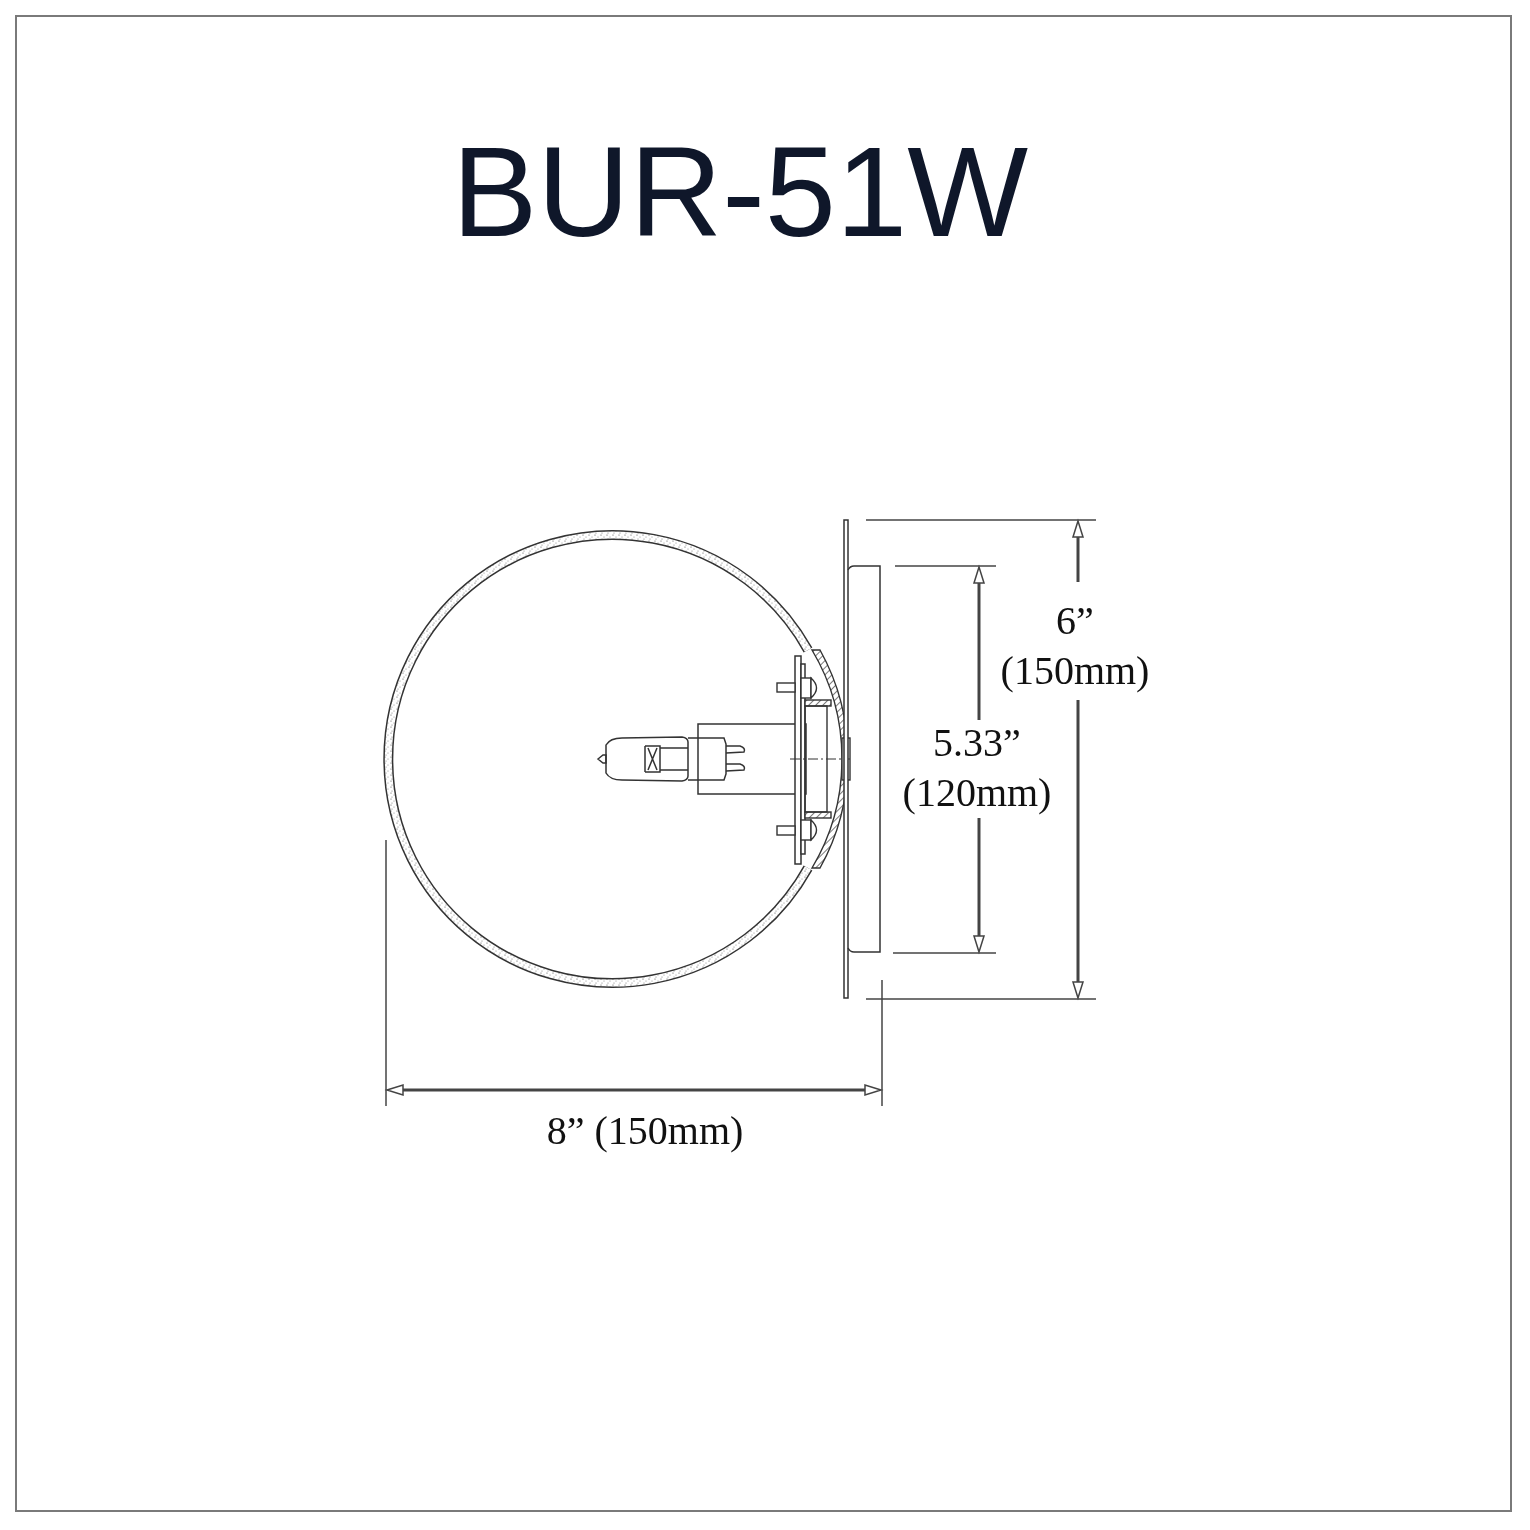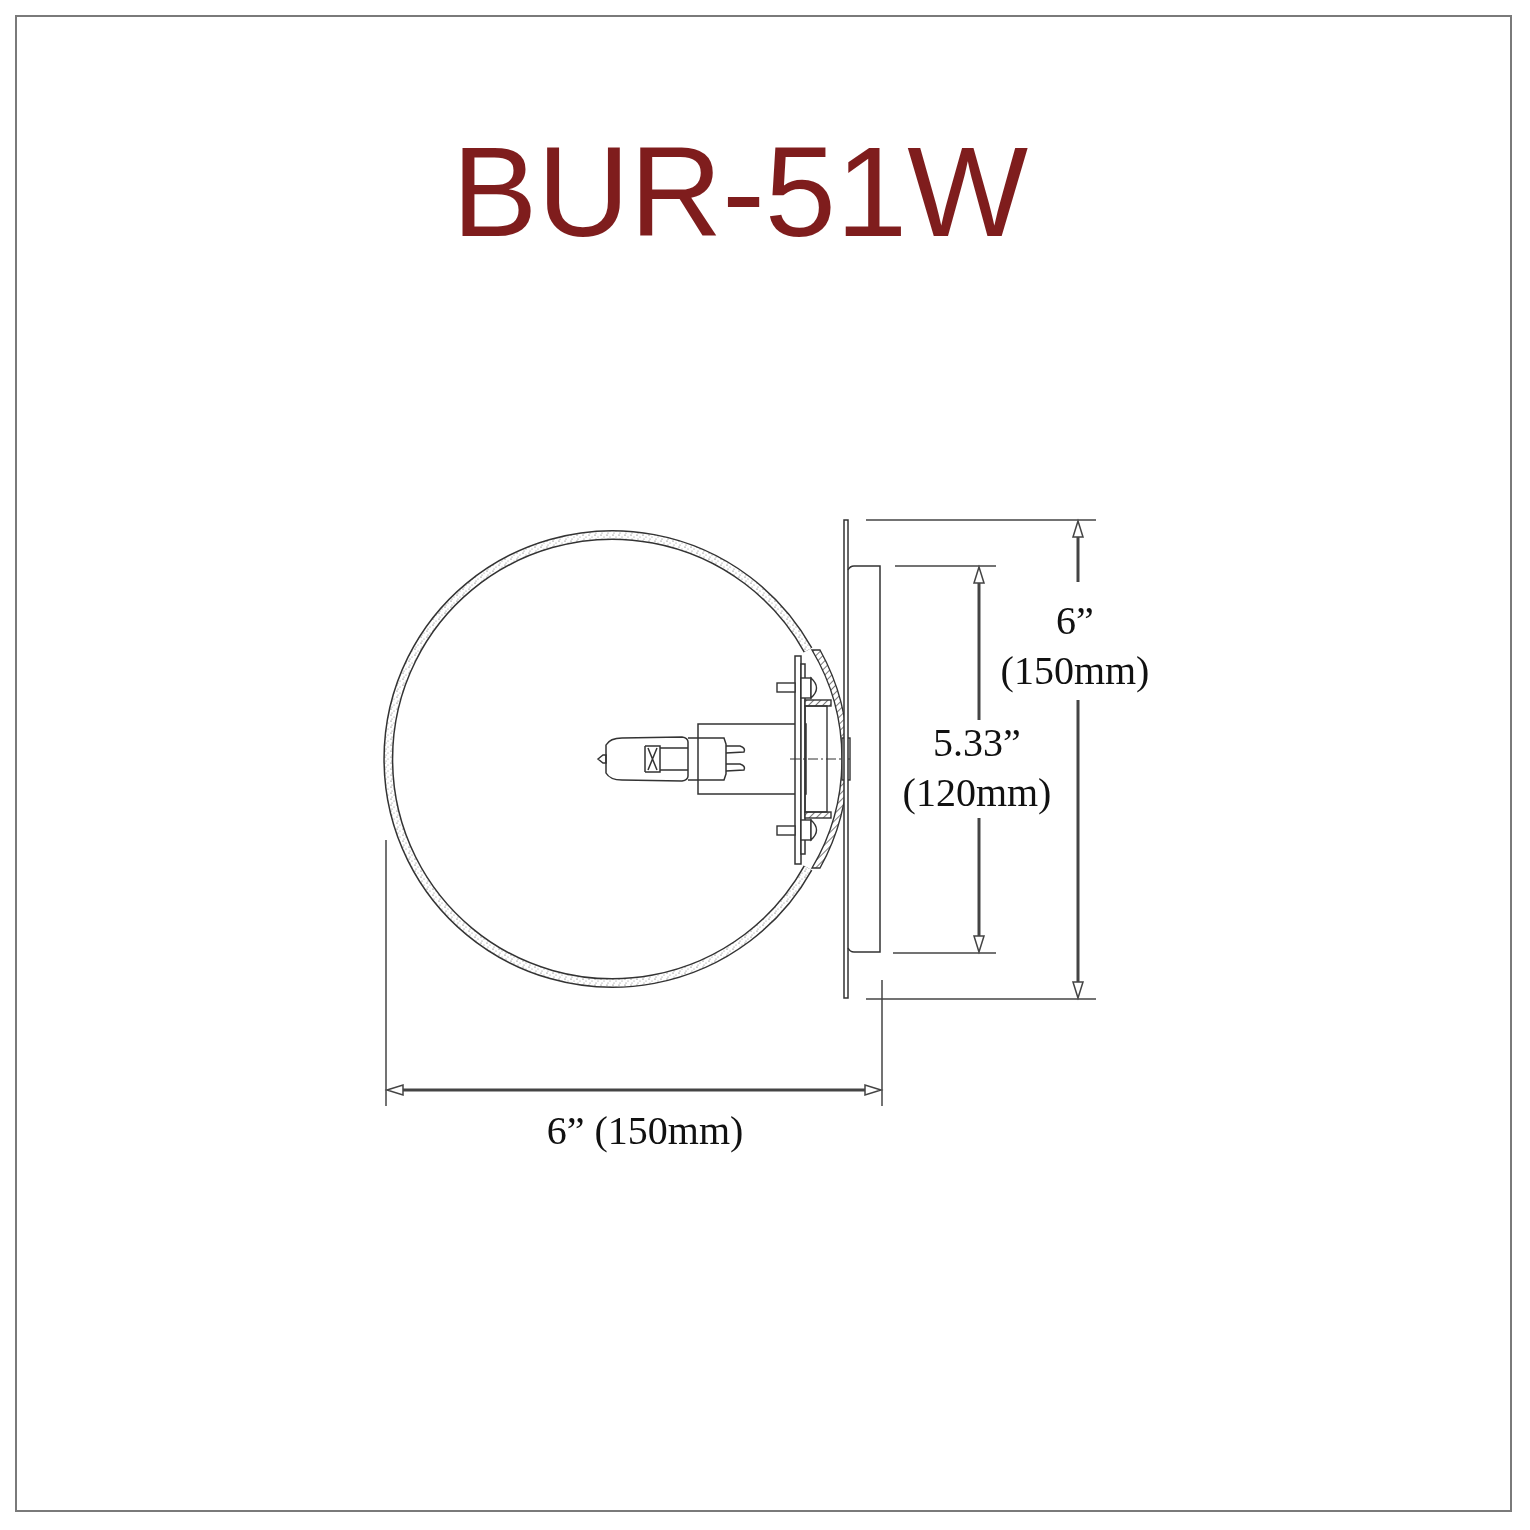--- a/index.html
+++ b/index.html
@@ -4,21 +4,21 @@
 <style>
   html, body { margin: 0; padding: 0; background: #ffffff; }
   body { width: 1530px; height: 1530px; position: relative; overflow: hidden; }
   .frame {
     position: absolute; left: 15px; top: 15px; width: 1497px; height: 1497px;
     border: 2px solid #7a7a7a; box-sizing: border-box;
   }
   .title {
     position: absolute; left: 0; top: 128px; width: 1480px; text-align: center;
     font-family: "Liberation Sans", sans-serif; font-size: 128px; line-height: 1;
-    color: #7f1d1d; letter-spacing: 0px;
+    color: #0f172a; letter-spacing: 0px;
   }
   .dim-label {
     position: absolute; font-family: "Liberation Serif", serif; font-size: 40px;
     color: #111; text-align: center; line-height: 50px; white-space: nowrap;
   }
   svg.drawing { position: absolute; left: 0; top: 0; }
 </style>
 </head>
 <body>
 
@@ -123,13 +123,13 @@
 <div class="dim-label" style="left:1000px; top:596px; width:150px;">
   <div>6”</div>
   <div>(150mm)</div>
 </div>
 
 <div class="dim-label" style="left:897px; top:718px; width:160px;">
   <div>5.33”</div>
   <div>(120mm)</div>
 </div>
 
-<div class="dim-label" style="left:520px; top:1106px; width:250px;">6” (150mm)</div>
+<div class="dim-label" style="left:520px; top:1106px; width:250px;">8” (150mm)</div>
 
 </body></html>

